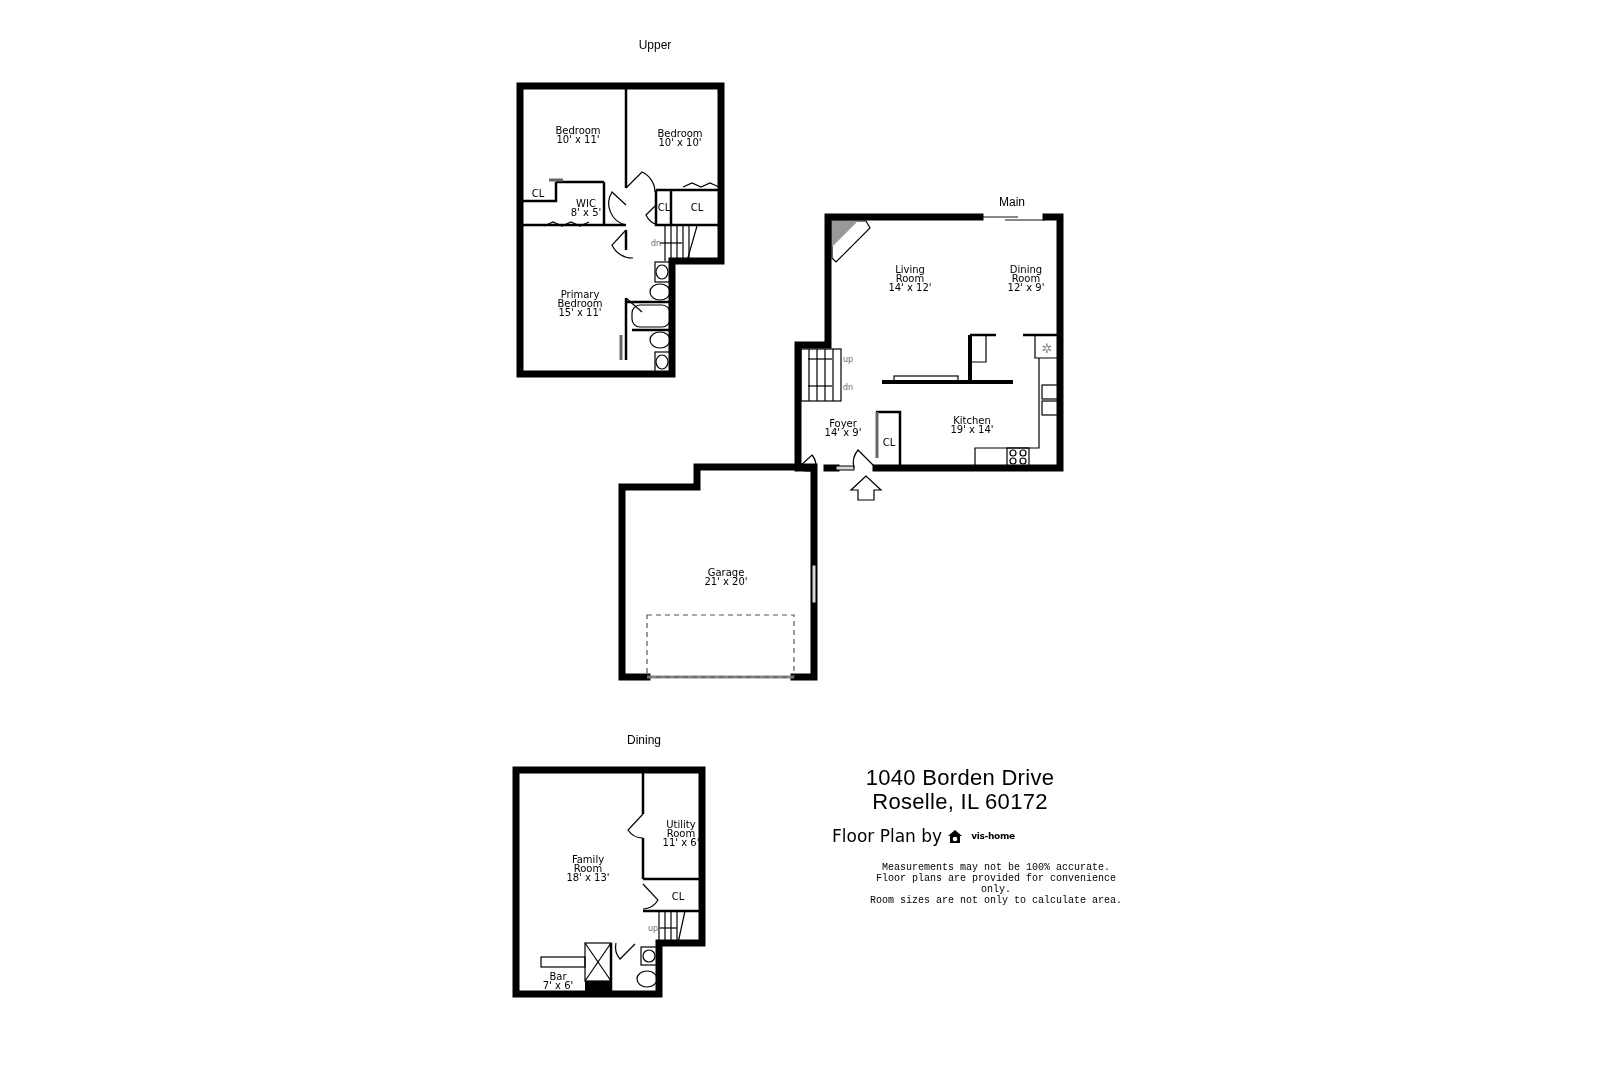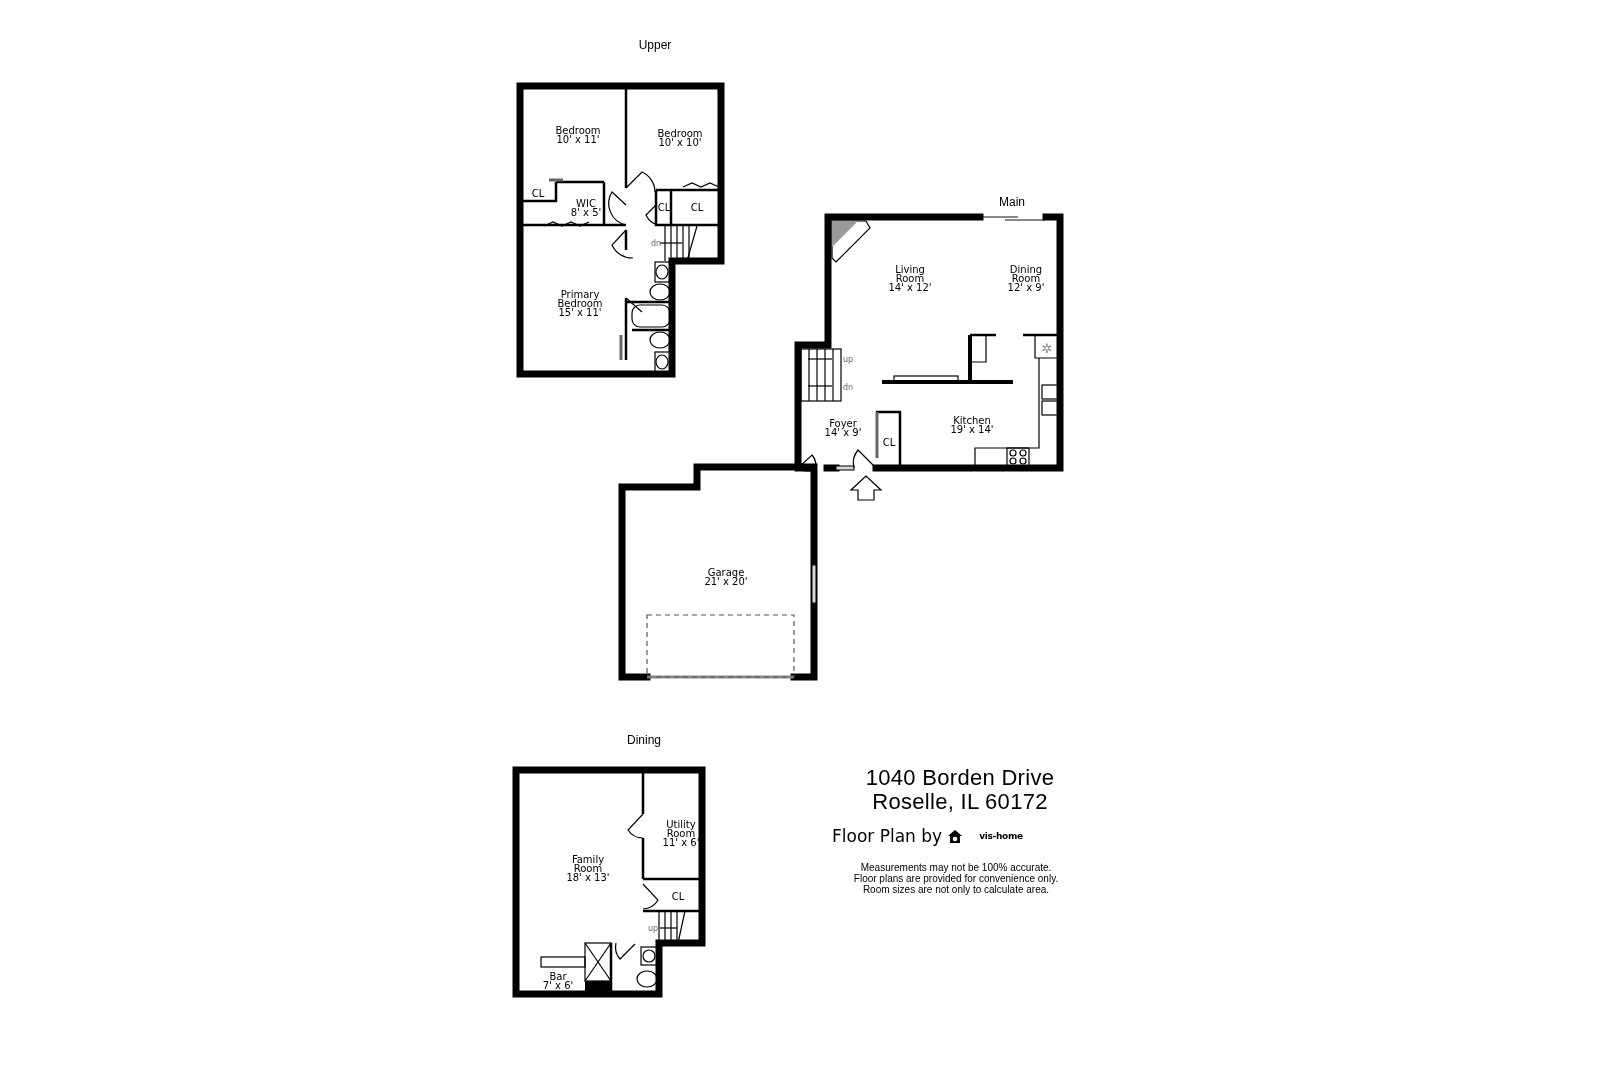--- a/index.html
+++ b/index.html
@@ -8,22 +8,22 @@
   .wall { fill:none; stroke:#000; stroke-width:7; stroke-linejoin:miter; stroke-linecap:square; }
   .iwall { fill:none; stroke:#000; stroke-width:2.5; }
   .thin { fill:none; stroke:#000; stroke-width:1.2; }
   .win { fill:#d8d8d8; stroke:#000; stroke-width:1; }
   .dash { fill:none; stroke:#555; stroke-width:1.2; stroke-dasharray:5 4; }
   .room-label { font-family:"DejaVu Sans", sans-serif; font-size:10px; text-anchor:middle; fill:#000; }
   .small-label { font-family:"DejaVu Sans", sans-serif; font-size:8px; text-anchor:middle; fill:#666; }
   .level-title { position:absolute; font-family:Liberation Sans, sans-serif; font-size:12px; transform:translateX(-50%); white-space:nowrap; }
   .addr { position:absolute; left:840px; top:766px; width:240px; text-align:center; font-family:Liberation Sans, sans-serif; font-size:22px; line-height:24px; letter-spacing:0.3px; }
   .byline { position:absolute; left:832px; top:826px; font-family:"DejaVu Sans", sans-serif; font-size:17px; display:flex; align-items:center; gap:6px; white-space:nowrap; }
-  .brand { display:inline-flex; align-items:center; gap:17px; font-size:9px; font-weight:bold; letter-spacing:-0.3px; }
-  .disclaimer { position:absolute; left:821px; top:862px; width:270px; text-align:center; font-family:Liberation Sans, sans-serif; font-size:10px; line-height:11px; }
+  .brand { display:inline-flex; align-items:center; gap:9px; font-size:9px; font-weight:bold; letter-spacing:-0.3px; }
+  .disclaimer { position:absolute; left:861px; top:862px; width:270px; text-align:center; font-family:Liberation Mono, monospace; font-size:10px; line-height:11px; }
 </style>
 </head>
 <body>
 
 <div class="level-title" style="left:655px;top:38px;">Upper</div>
 <div class="level-title" style="left:1012px;top:163px;margin-top:32px;">Main</div>
 <div class="level-title" style="left:644px;top:733px;">Dining</div>
 
 <svg id="plan" width="1620" height="1080" viewBox="0 0 1620 1080">
 

